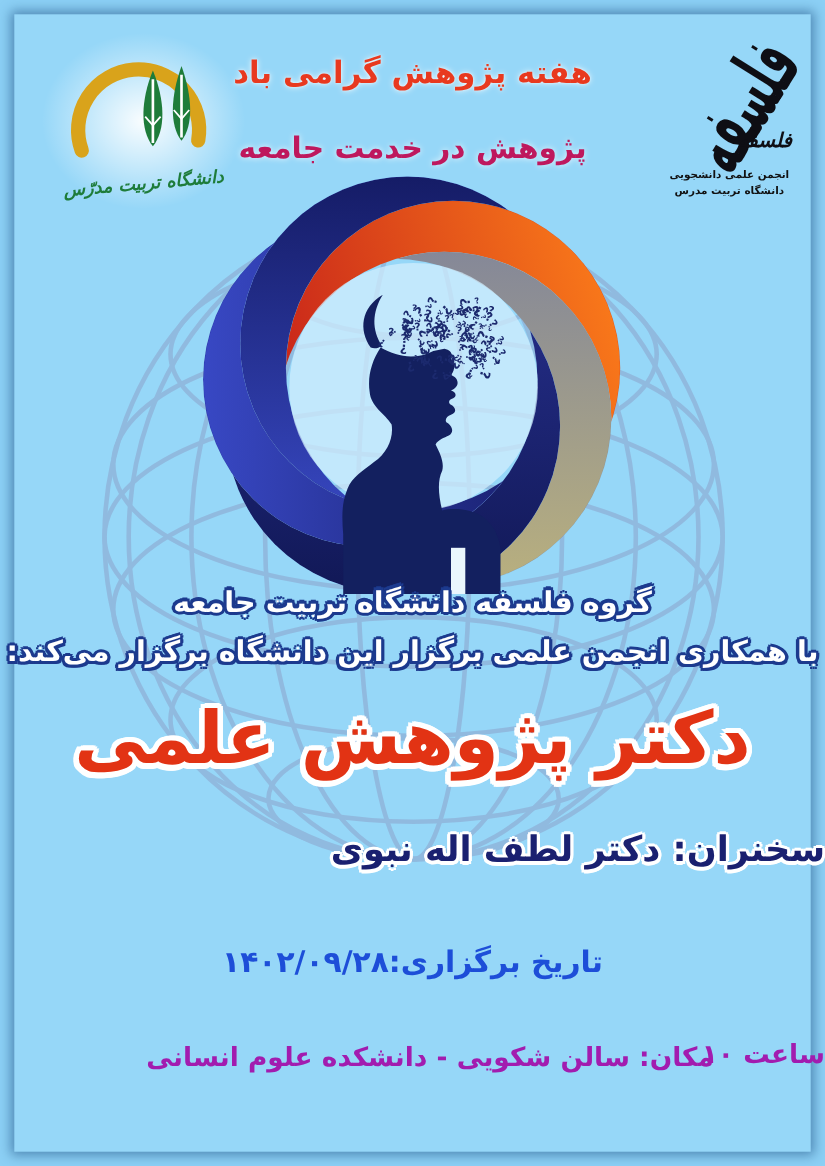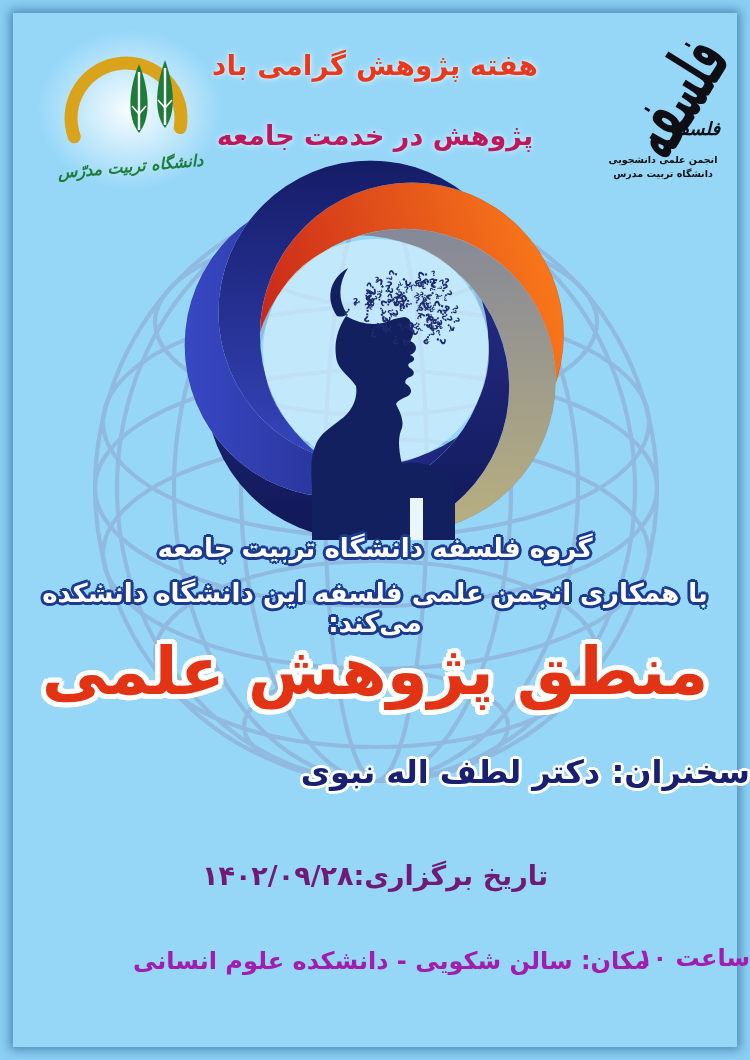--- a/index.html
+++ b/index.html
@@ -22,21 +22,21 @@
       -2.2px -2.2px 0 #1c3a8e,2.2px -2.2px 0 #1c3a8e,-2.2px 2.2px 0 #1c3a8e,2.2px 2.2px 0 #1c3a8e;}
   .org1{top:534px;}
   .org2{top:579px;}
   .title{top:634px;font-size:66px;color:#e23314;
     text-shadow:-5px 0 0 #fff,5px 0 0 #fff,0 -5px 0 #fff,0 5px 0 #fff,
       -3.6px -3.6px 0 #fff,3.6px -3.6px 0 #fff,-3.6px 3.6px 0 #fff,3.6px 3.6px 0 #fff,
       -5px 2px 0 #fff,5px -2px 0 #fff,2px -5px 0 #fff,-2px 5px 0 #fff;}
   .speaker{top:754px;font-size:32px;color:#1a2070;
     text-shadow:-3px 0 0 #fff,3px 0 0 #fff,0 -3px 0 #fff,0 3px 0 #fff,
       -2.2px -2.2px 0 #fff,2.2px -2.2px 0 #fff,-2.2px 2.2px 0 #fff,2.2px 2.2px 0 #fff;text-align:right;}
-  .date{top:860px;font-size:27px;color:#701a75;}
+  .date{top:860px;font-size:27px;color:#1d4ed8;}
   .time{top:945px;font-size:24px;color:#a21caf;text-align:right;}
   .loc{top:948px;font-size:24px;color:#a21caf;margin-left:16px;}
   .tmu{position:absolute;left:38px;top:30px;width:185px;height:160px;}
   .tmu::before{content:"";position:absolute;left:0;top:0;right:0;bottom:0;
     background:radial-gradient(closest-side,rgba(255,255,255,.95),rgba(255,255,255,0));}
   .tmu svg{position:absolute;left:8px;top:6px;}
   .tmu-caption{position:absolute;left:0;bottom:14px;width:100%;text-align:center;direction:rtl;
     color:#1e7c3a;font-weight:bold;font-style:italic;font-size:16px;transform:rotate(-5deg);}
   .assoc{position:absolute;right:22px;top:22px;width:130px;height:165px;text-align:center;direction:rtl;}
   .callig{position:absolute;left:14px;top:54px;width:100%;font-size:36px;font-weight:bold;color:#0e0e14;
@@ -310,18 +310,18 @@
   <div class="callig-mini">فلسفه</div>
   <div class="assoc-caption">
     <div>انجمن علمی دانشجویی</div>
     <div>دانشگاه تربیت مدرس</div>
   </div>
 </div>
 
 <div class="txt week">هفته پژوهش گرامی باد</div>
 <div class="txt slogan">پژوهش در خدمت جامعه</div>
 <div class="txt org org1">گروه فلسفه دانشگاه تربیت جامعه</div>
-<div class="txt org org2">با همکاری انجمن علمی فلسفه این دانشگاه دانشکده می‌کند:</div>
-<div class="txt title">منطق پژوهش علمی</div>
+<div class="txt org org2">با همکاری انجمن علمی برگزار این دانشگاه برگزار می‌کند:</div>
+<div class="txt title">دکتر پژوهش علمی</div>
 <div class="txt speaker">سخنران: دکتر لطف اله نبوی</div>
 <div class="txt date">تاریخ برگزاری:۱۴۰۲/۰۹/۲۸</div>
 <div class="txt time">ساعت ۱۰</div>
 <div class="txt loc">مکان: سالن شکویی - دانشکده علوم انسانی</div>
 
 </body></html>

